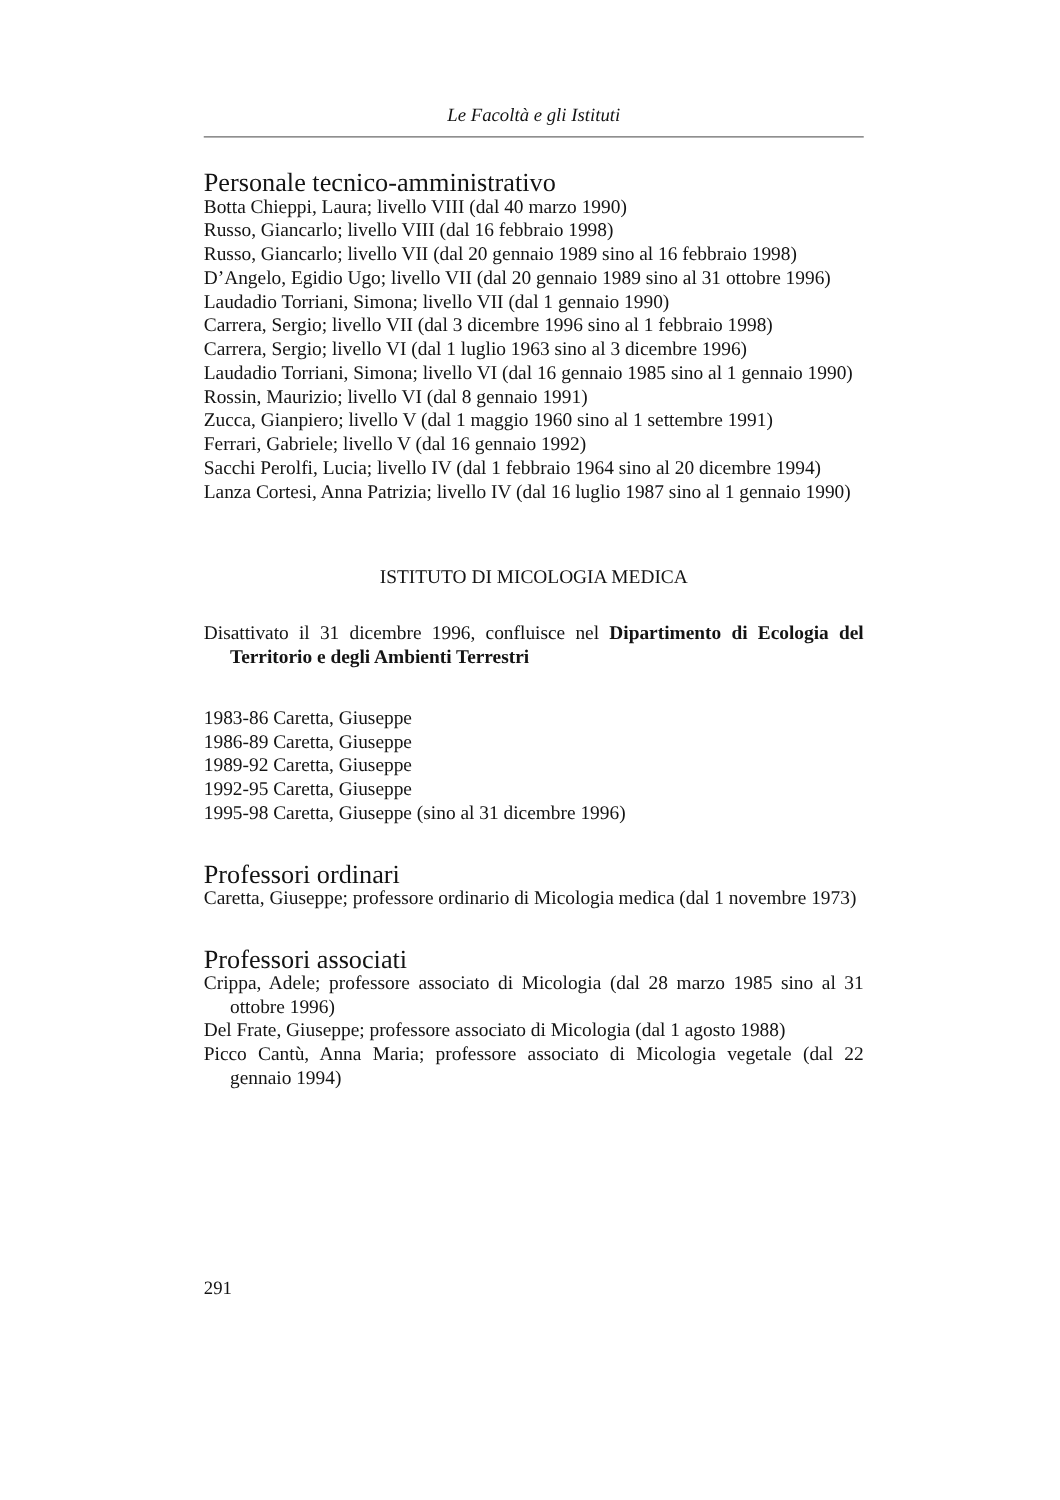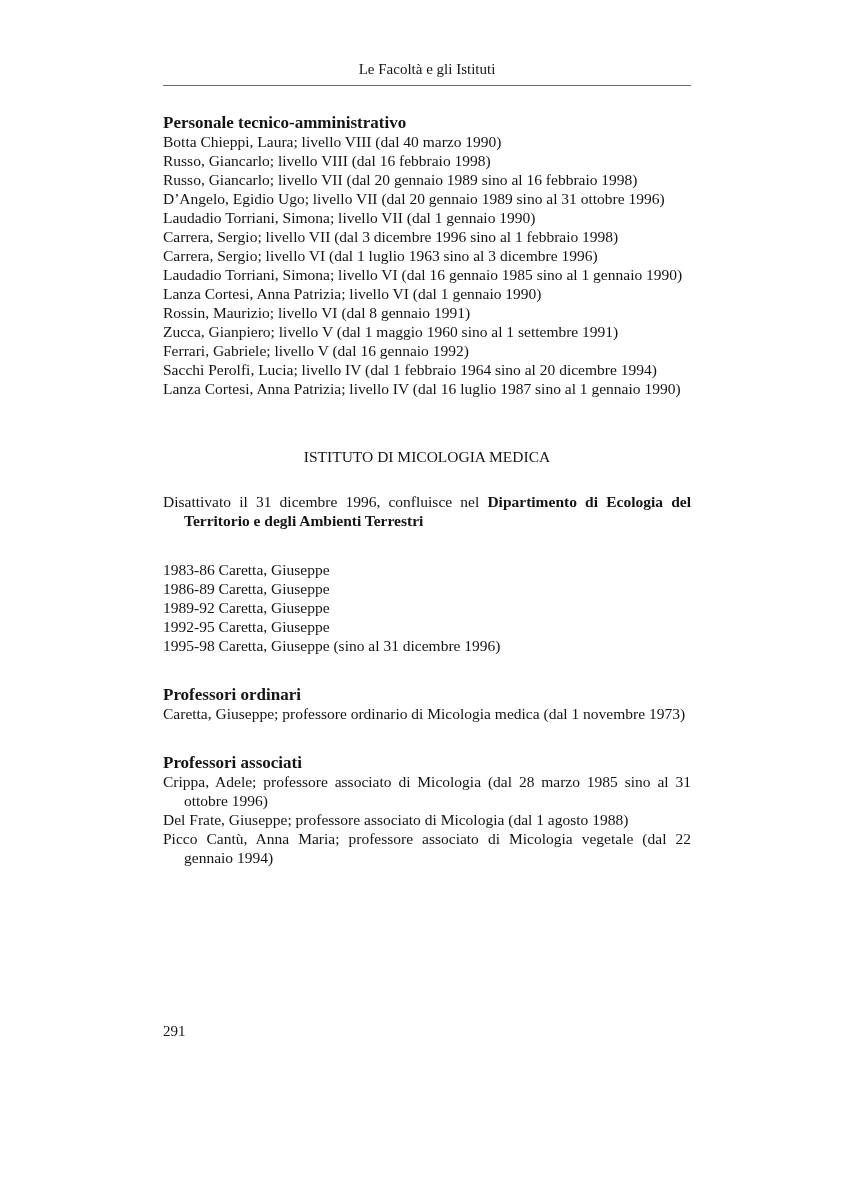--- a/index.html
+++ b/index.html
@@ -16,33 +16,34 @@
     font-family: "Liberation Serif", "DejaVu Serif", serif;
     color: #141414;
   }
   .content {
     position: absolute;
     left: 163px;
     top: 0;
     width: 528px;
   }
   .running-head {
-    margin-top: 60px;
+    margin-top: 84px;
     text-align: center;
+    font-style: italic;
     font-size: 15px;
     line-height: 18px;
   }
   .head-rule {
     border: none;
     border-top: 1px solid #6b6b6b;
     margin: 7px 0 0 0;
   }
   .section-heading {
-    font-weight: bold;
-    font-size: 17px;
+    font-weight: normal;
+    font-size: 21px;
     line-height: 19px;
     margin: 0;
   }
   .entry {
     margin: 0;
     font-size: 15.5px;
     line-height: 19px;
     text-align: justify;
     padding-left: 21px;
     text-indent: -21px;
@@ -85,21 +86,20 @@
     <div class="mt-first-section">
       <p class="section-heading">Personale tecnico-amministrativo</p>
       <p class="entry">Botta Chieppi, Laura; livello VIII (dal 40 marzo 1990)</p>
       <p class="entry">Russo, Giancarlo; livello VIII (dal 16 febbraio 1998)</p>
       <p class="entry">Russo, Giancarlo; livello VII (dal 20 gennaio 1989 sino al 16 febbraio 1998)</p>
       <p class="entry">D’Angelo, Egidio Ugo; livello VII (dal 20 gennaio 1989 sino al 31 ottobre 1996)</p>
       <p class="entry">Laudadio Torriani, Simona; livello VII (dal 1 gennaio 1990)</p>
       <p class="entry">Carrera, Sergio; livello VII (dal 3 dicembre 1996 sino al 1 febbraio 1998)</p>
       <p class="entry">Carrera, Sergio; livello VI (dal 1 luglio 1963 sino al 3 dicembre 1996)</p>
       <p class="entry">Laudadio Torriani, Simona; livello VI (dal 16 gennaio 1985 sino al 1 gennaio 1990)</p>
-      <p class="entry">Lanza Cortesi, Anna Patrizia; livello VI (dal 1 gennaio 1990)</p>
       <p class="entry">Rossin, Maurizio; livello VI (dal 8 gennaio 1991)</p>
       <p class="entry">Zucca, Gianpiero; livello V (dal 1 maggio 1960 sino al 1 settembre 1991)</p>
       <p class="entry">Ferrari, Gabriele; livello V (dal 16 gennaio 1992)</p>
       <p class="entry">Sacchi Perolfi, Lucia; livello IV (dal 1 febbraio 1964 sino al 20 dicembre 1994)</p>
       <p class="entry">Lanza Cortesi, Anna Patrizia; livello IV (dal 16 luglio 1987 sino al 1 gennaio 1990)</p>
     </div>
 
     <div class="institute-title">ISTITUTO DI MICOLOGIA MEDICA</div>
 
     <p class="institute-note"><span>Disattivato il 31 dicembre 1996, confluisce nel </span><span class="bold">Dipartimento di Ecologia del Territorio e degli Ambienti Terrestri</span></p>

